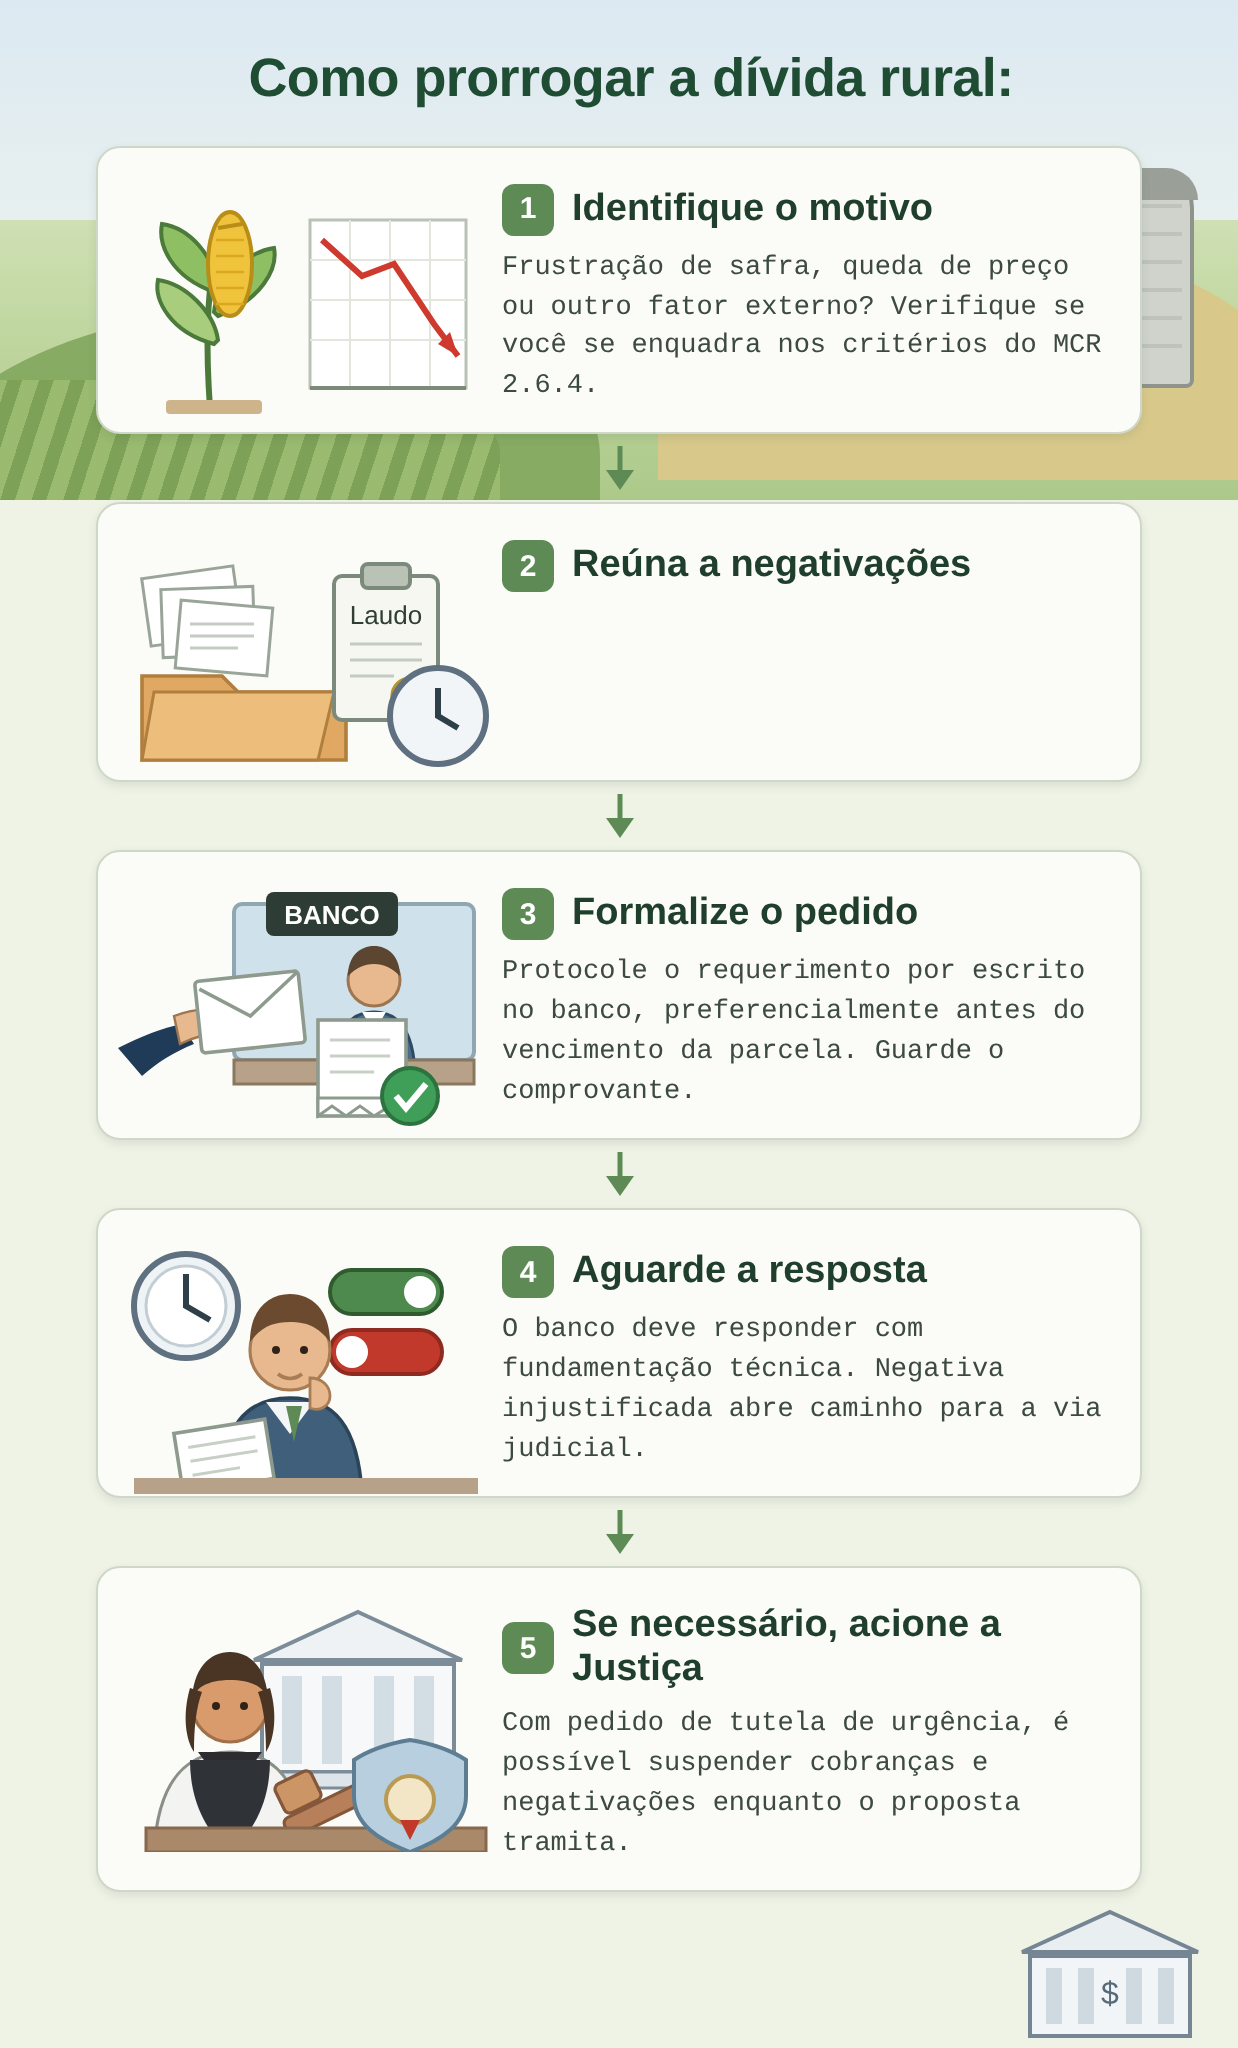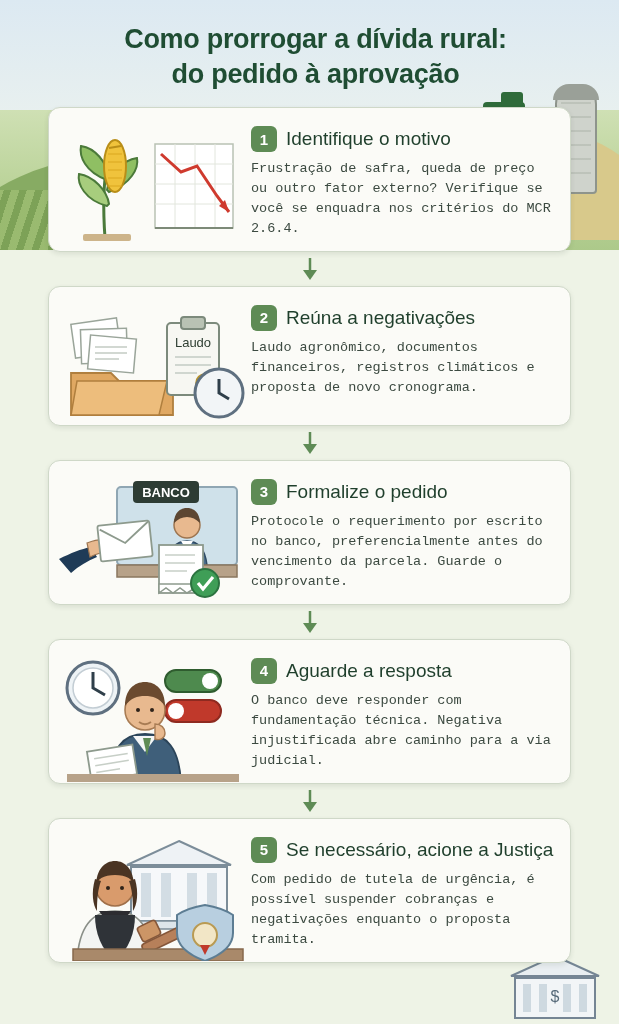--- a/index.html
+++ b/index.html
@@ -96,21 +96,21 @@
   .card-body { flex: 1 1 auto; padding-top: 6px; padding-left: 4px; }
   .step-head { display: flex; align-items: center; gap: 9px; margin-bottom: 7px; }
   .badge {
     width: 26px; height: 26px; flex: 0 0 26px;
     background: #5e8b55; color: #fff;
     border-radius: 6px;
     font-weight: bold; font-size: 15px;
     display: flex; align-items: center; justify-content: center;
   }
   .step-title {
-    font-size: 19px; font-weight: normal; color: #1f3f2c; line-height: 1.16;
+    font-size: 19px; font-weight: bold; color: #1f3f2c; line-height: 1.16;
   }
   .step-desc { font-size: 13.5px; color: #3c4a41; line-height: 1.48; font-family: Liberation Mono, monospace; }
 
   .arrow {
     height: 34px; display: flex; align-items: center; justify-content: center;
     color: #5e8b55;
   }
   .arrow svg { display: block; }
 
   
@@ -143,21 +143,20 @@
     <rect x="16" y="30" width="8" height="28" fill="#cdd8e0"></rect>
     <rect x="32" y="30" width="8" height="28" fill="#cdd8e0"></rect>
     <rect x="56" y="30" width="8" height="28" fill="#cdd8e0"></rect>
     <rect x="72" y="30" width="8" height="28" fill="#cdd8e0"></rect>
     <text x="48" y="48" font-size="16" text-anchor="middle" fill="#4f6374" font-family="Liberation Sans, sans-serif">$</text>
   </svg>
 </div>
 
 <div class="title">
   <div>Como prorrogar a dívida rural:</div>
-  <div>do pedido à aprovação</div>
 </div>
 
 <div class="steps">
 
   <div class="card">
     <div class="card-art">
       <svg class="art" viewBox="0 0 188 130">
 
         <path d="M46 118 C44 90 44 66 48 44" stroke="#4b7a3a" stroke-width="3" fill="none"></path>
         <path d="M48 60 C26 52 20 36 22 26 C36 28 48 42 50 58 Z" fill="#8fbf63" stroke="#4b7a3a" stroke-width="2"></path>
@@ -222,21 +221,20 @@
 
         <circle cx="160" cy="94" r="24" fill="#f2f5f7" stroke="#5f7080" stroke-width="3"></circle>
         <path d="M160 80v14l10 6" stroke="#2f3f4a" stroke-width="3" fill="none"></path>
       </svg>
     </div>
     <div class="card-body">
       <div class="step-head">
         <div class="badge">2</div>
         <div class="step-title">Reúna a negativações</div>
       </div>
-      <div class="step-desc">Laudo agronômico, documentos financeiros, registros climáticos e proposta de novo cronograma.</div>
     </div>
   </div>
 
   <div class="arrow">
     <svg width="18" height="26" viewBox="0 0 18 26">
         <path d="M9 2v16" stroke="#5e8b55" stroke-width="2.5" fill="none"></path>
         <polygon points="9,24 2,14 16,14" fill="#5e8b55"></polygon>
       </svg>
   </div>
 

